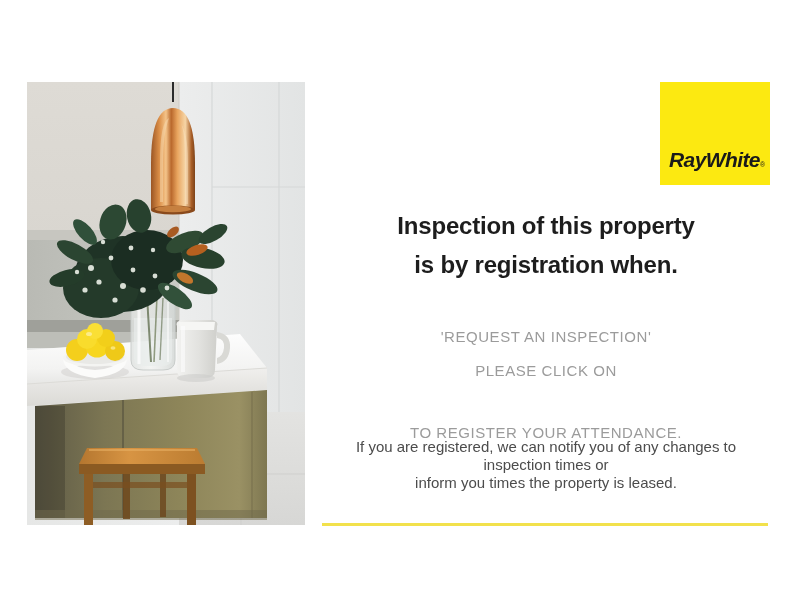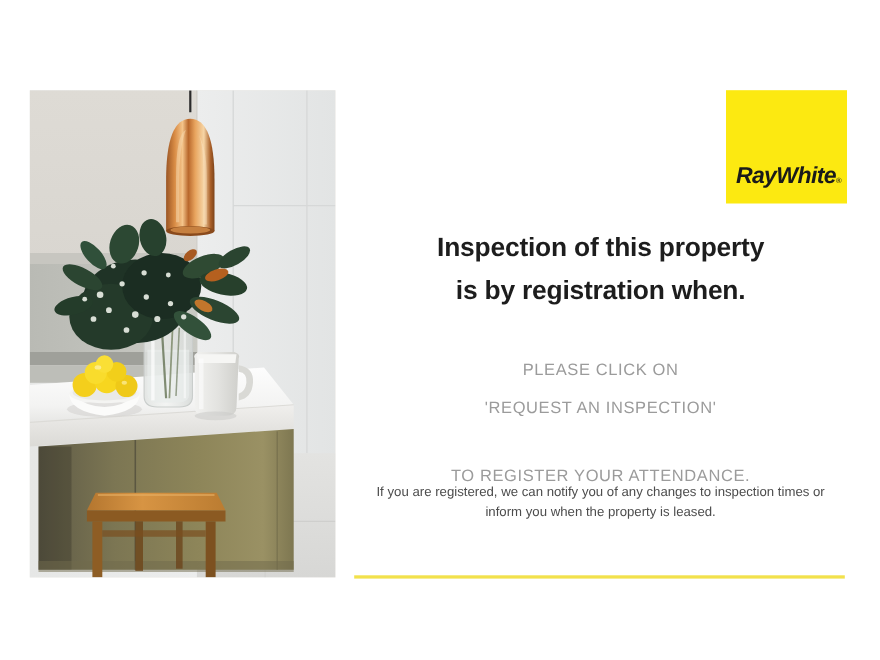--- a/index.html
+++ b/index.html
@@ -106,21 +106,21 @@
   }
 
   
   .fineprint {
     position: absolute;
     left: 6px;
     top: 368px;
     width: 440px;
     text-align: center;
     font-family: "Liberation Sans", sans-serif;
-    font-size: 12px;
+    font-size: 15px;
     line-height: 18px;
     color: #4c4c4c;
   }
   .fineprint .l2 { display: block; }
 
   
   .divider {
     position: absolute;
     left: 2px;
     top: 453px;
@@ -318,26 +318,26 @@
     <div class="logo-box" style="background: rgb(252, 233, 17);">
       <div class="logo-text"><span>RayWhite</span><span class="logo-tm">®</span></div>
     </div>
 
     <div class="headline">
       <span>Inspection of this property</span>
       <span class="l2">is by registration when.</span>
     </div>
 
     <div class="instructions">
+      <div class="line" style="color: rgb(155, 155, 155);">'REQUEST AN INSPECTION'</div>
       <div class="line" style="color: rgb(155, 155, 155);">PLEASE CLICK ON</div>
-      <div class="line" style="color: rgb(155, 155, 155);">'REQUEST AN INSPECTION'</div>
       <div class="line" style="color: rgb(155, 155, 155); margin-top: 28px;">TO REGISTER YOUR ATTENDANCE.</div>
     </div>
 
     <div class="fineprint" style="color: rgb(76, 76, 76);">
       <span>If you are registered, we can notify you of any changes to inspection times or</span>
-      <span class="l2">inform you when the property is leased.</span>
+      <span class="l2">inform you times the property is leased.</span>
     </div>
 
     <div class="divider" style="background: rgb(242, 225, 76);"></div>
 
   </div>
 </div>
 
 </body></html>

